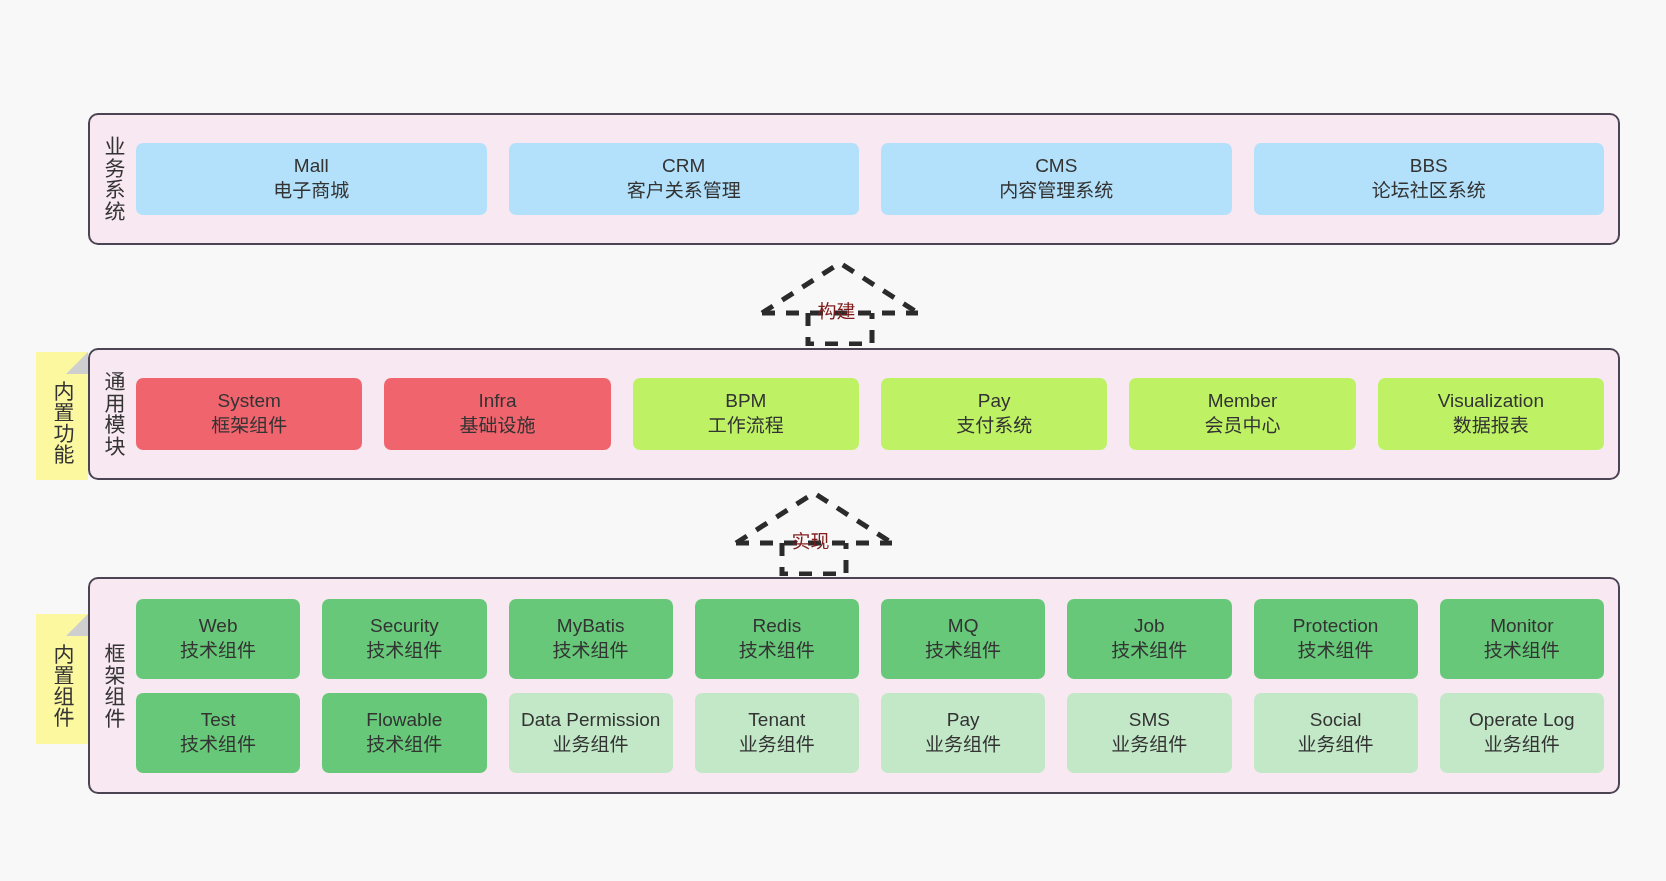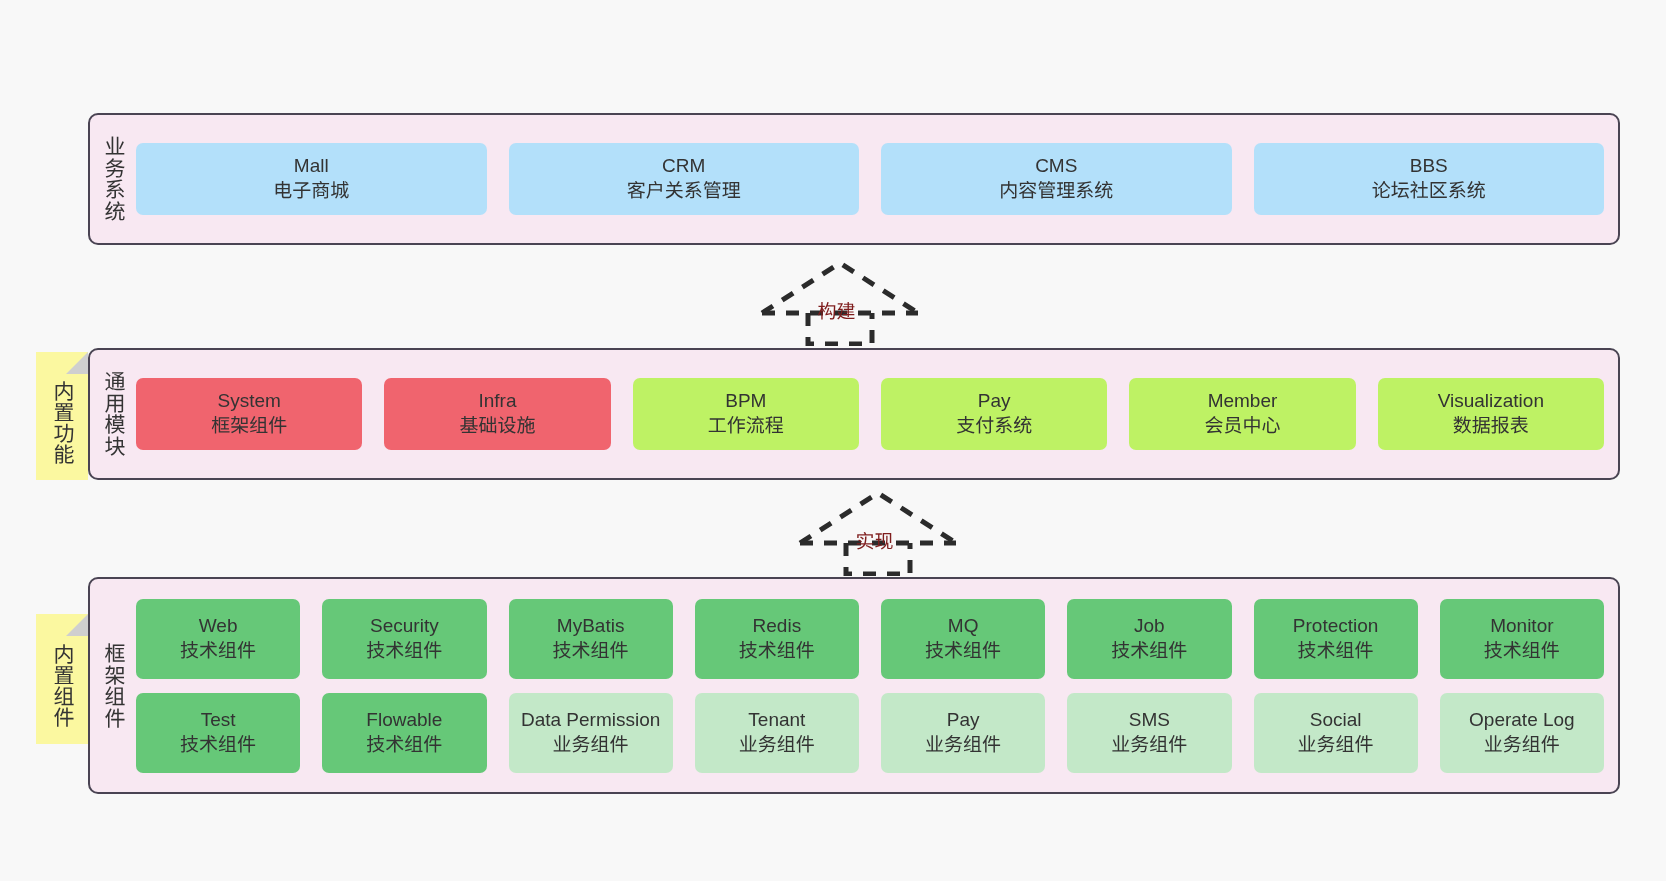--- a/index.html
+++ b/index.html
@@ -154,21 +154,21 @@
     top: 38px;
     font-size: 19px;
     color: #7f1d1d;
     background: transparent;
     white-space: nowrap;
     user-select: none;
     padding: 0 2px;
   }
   #arrow-build   { left: 752px; top: 258px; width: 176px; height: 88px; }
   #arrow-build .arrow-label { left: 48%; }
-  #arrow-impl    { left: 790px; top: 488px; width: 176px; height: 88px; text-align: center; }
+  #arrow-impl    { left: 726px; top: 488px; width: 176px; height: 88px; text-align: center; }
   #arrow-impl .arrow-label { left: 48%; }
 </style>
 </head>
 <body>
 
 <div id="canvas">
 
   <div class="layer" id="layer-business">
     <div class="layer-title">业务系统</div>
     <div class="layer-body">

